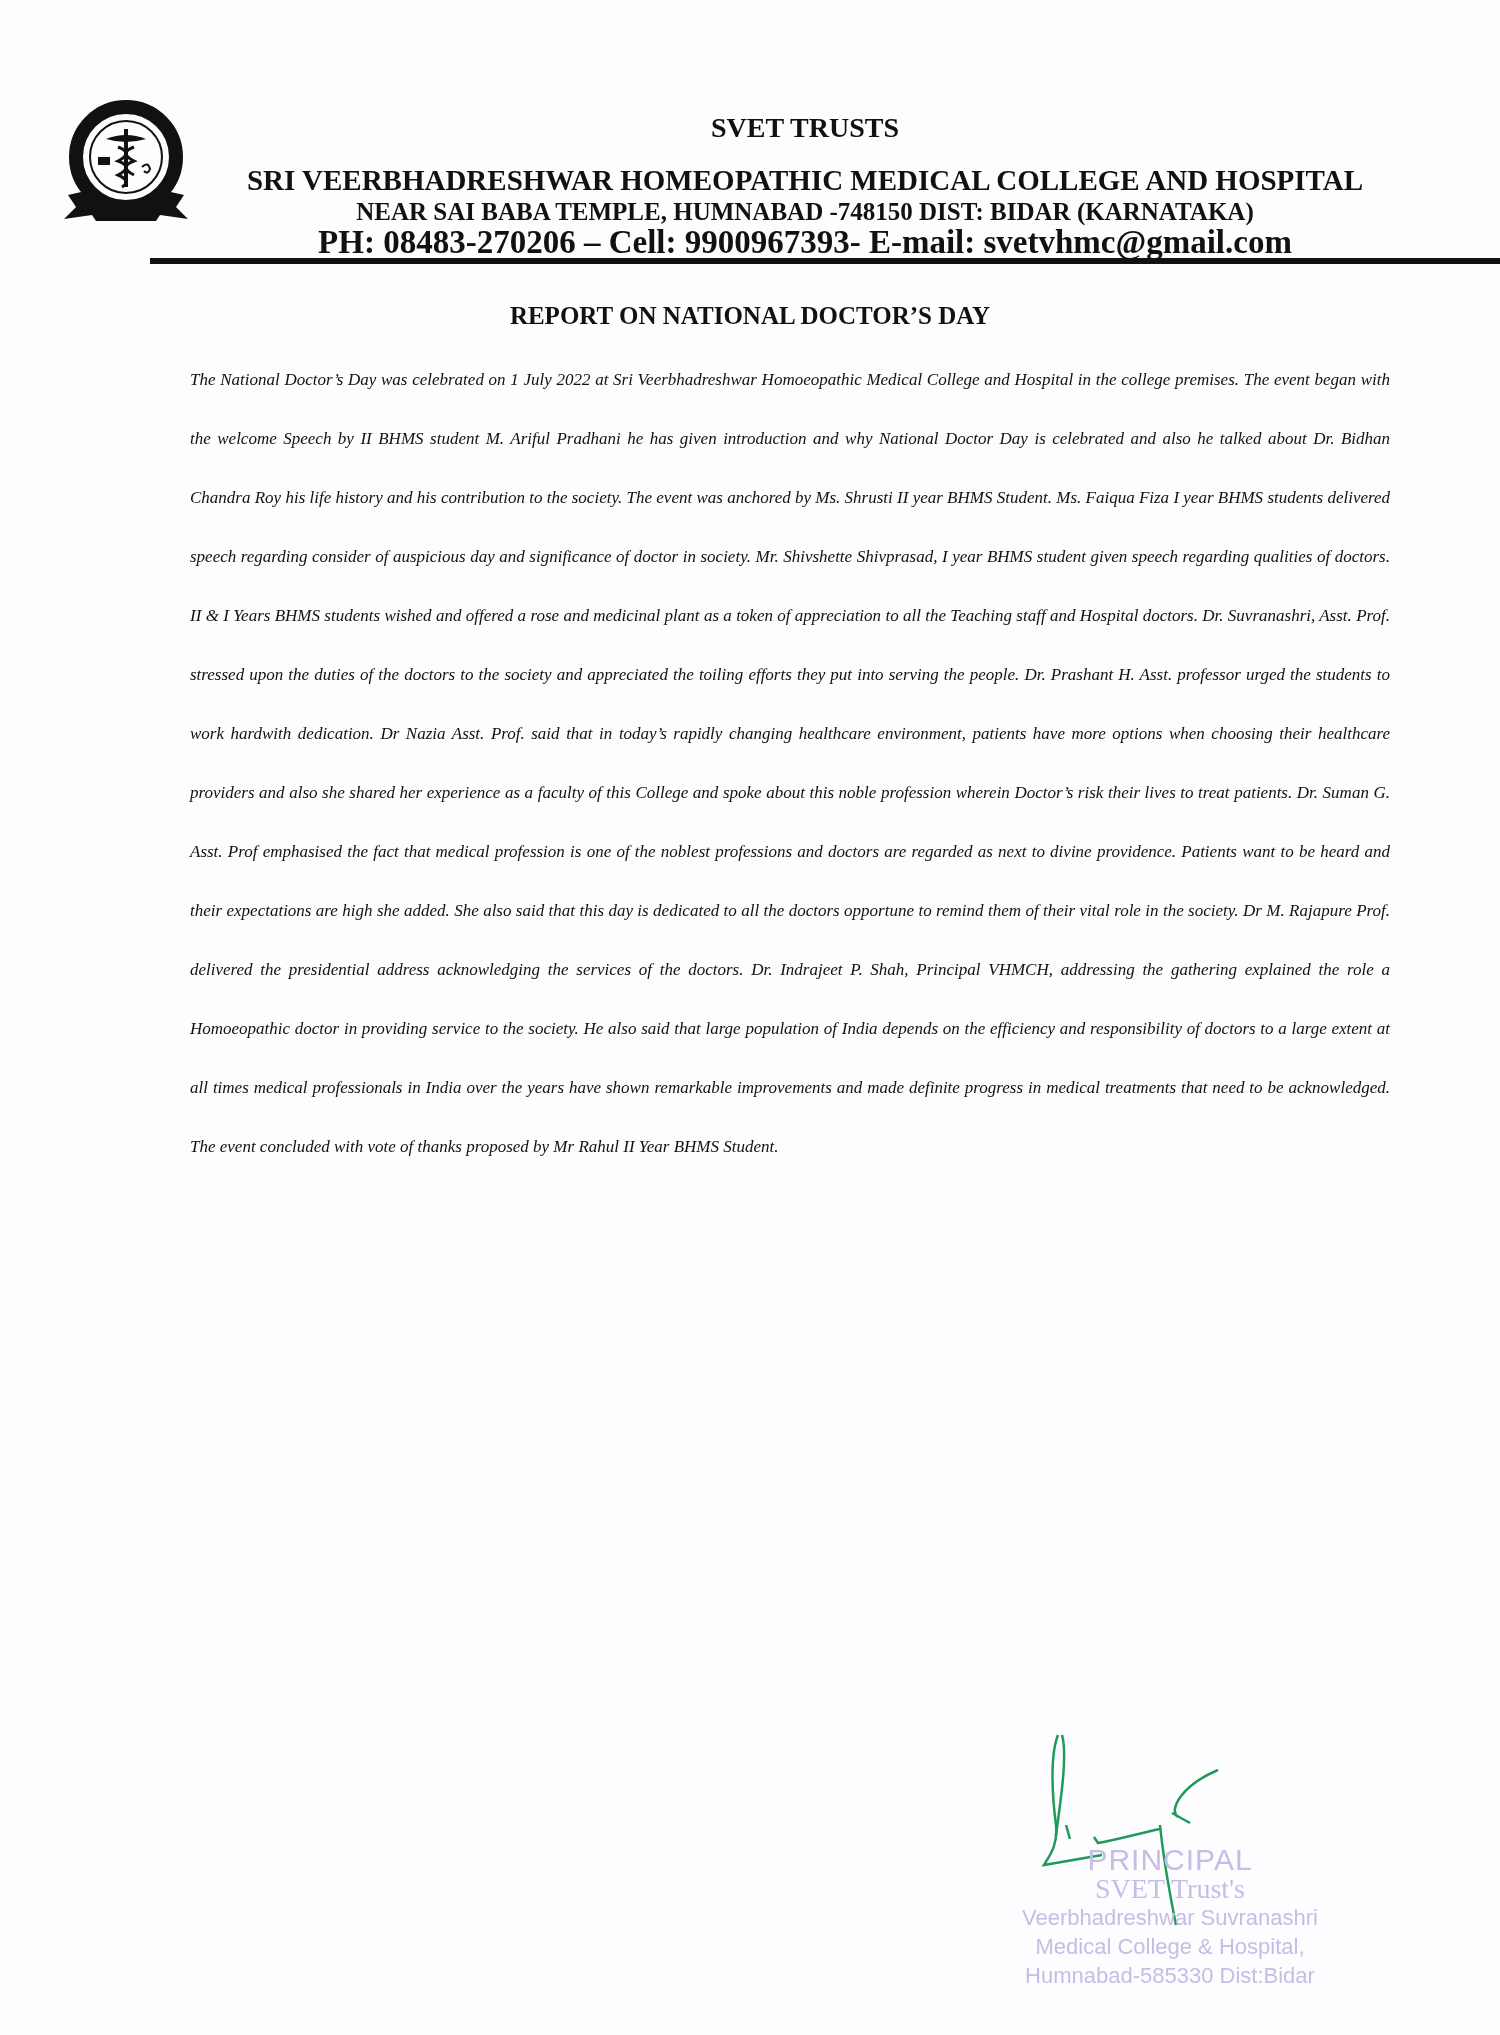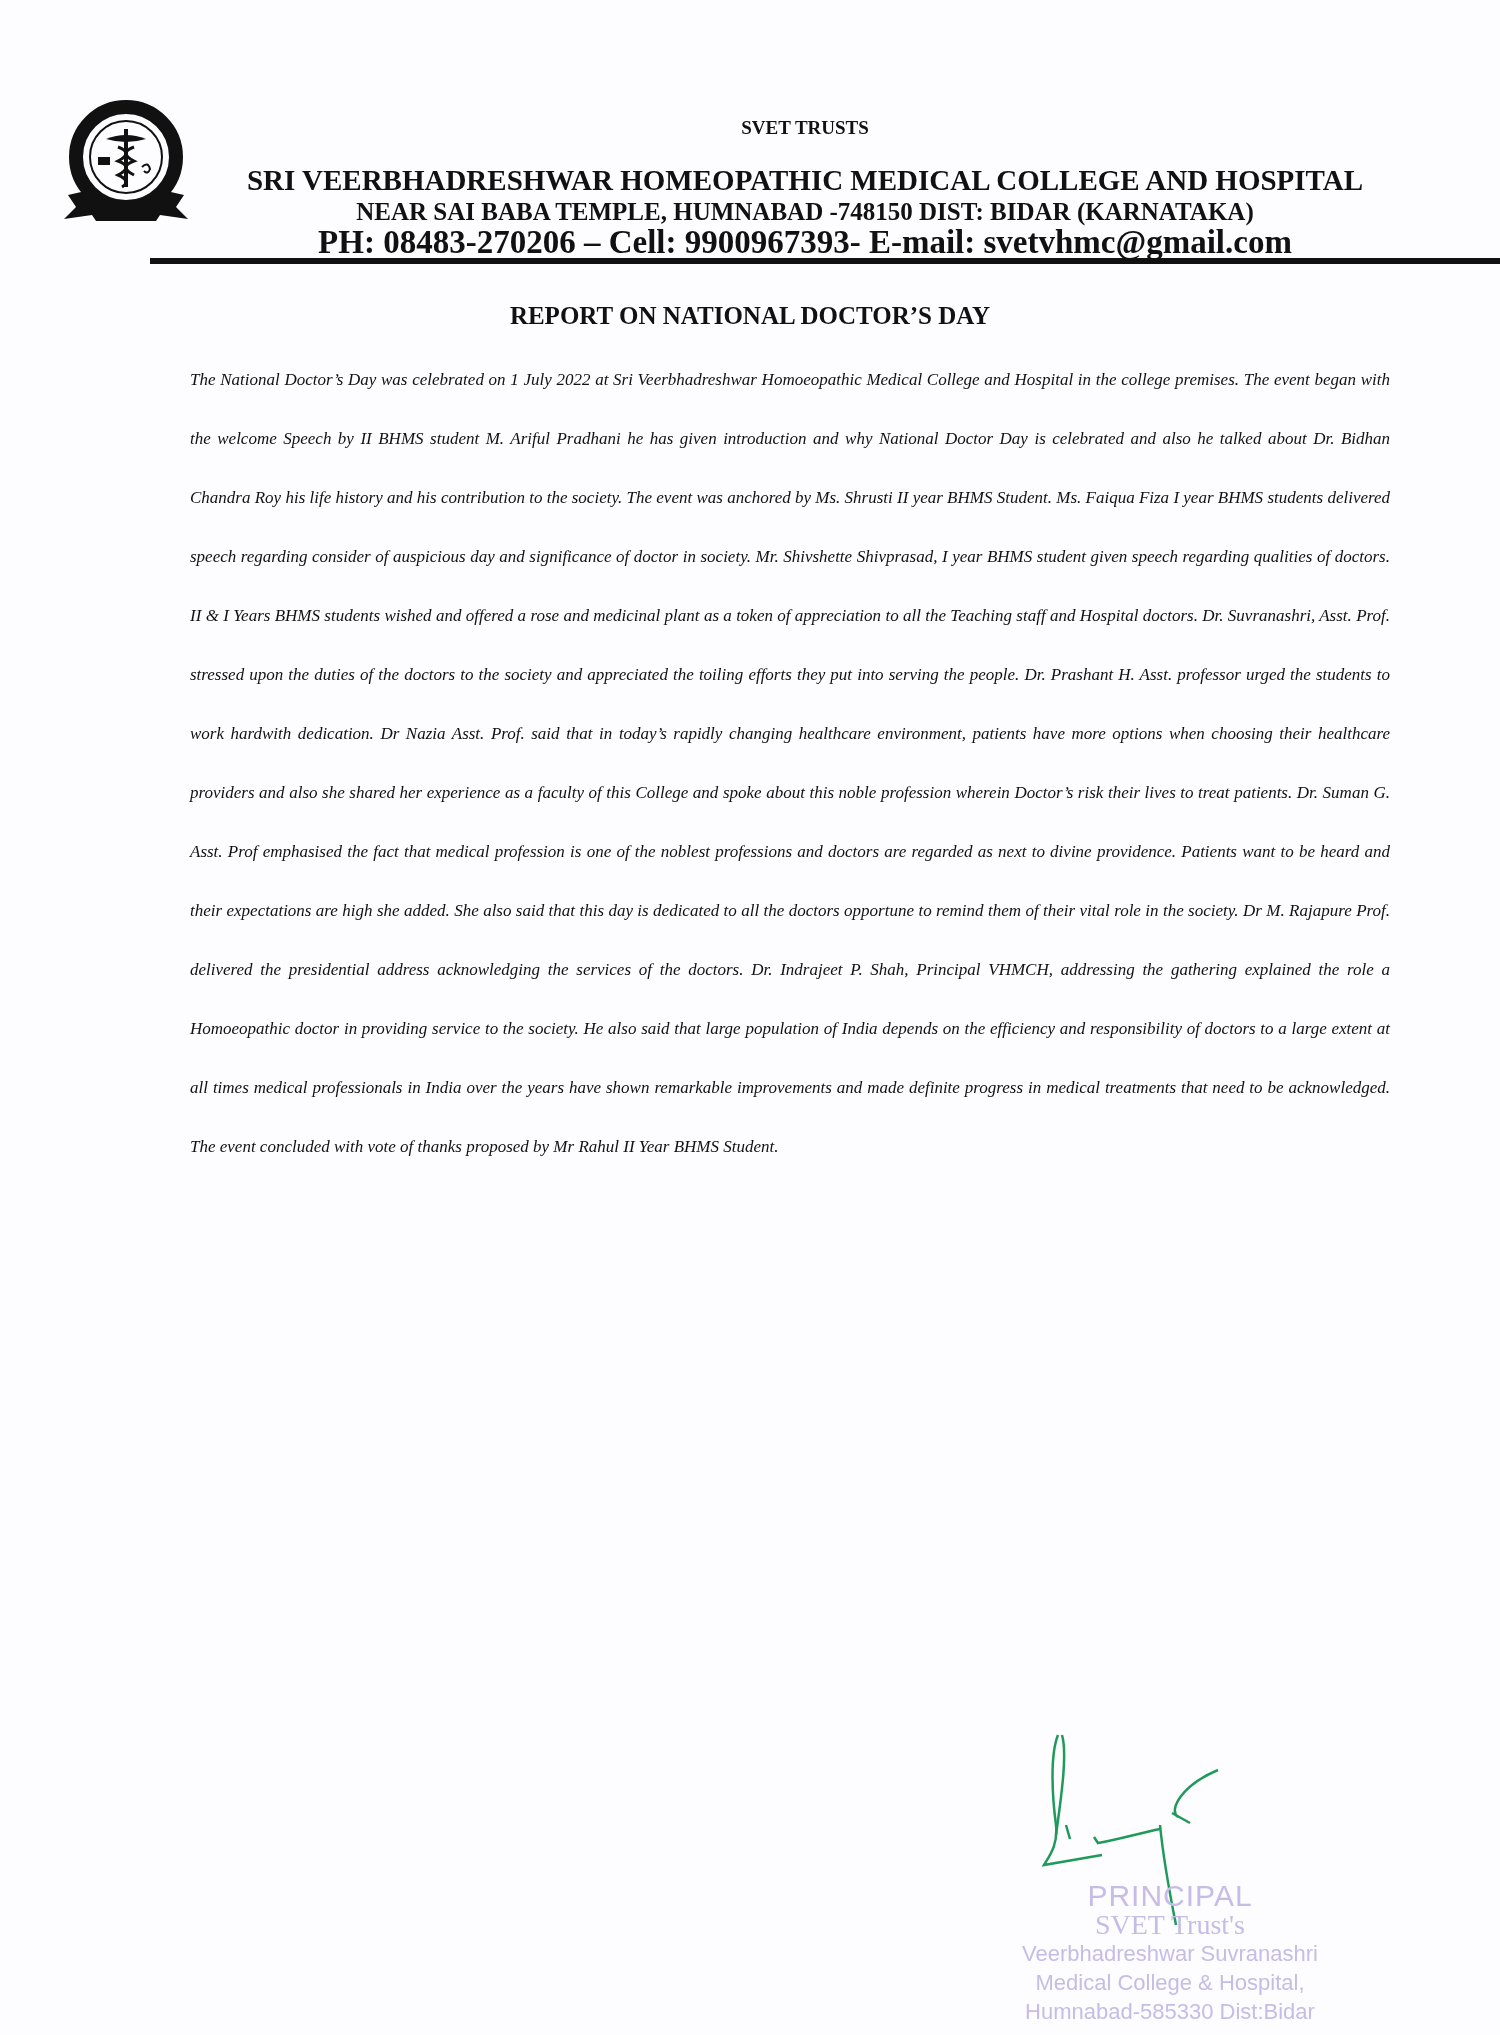--- a/index.html
+++ b/index.html
@@ -3,35 +3,35 @@
 <meta charset="utf-8">
 <style>
   html, body { margin: 0; padding: 0; }
   body {
     width: 1500px; height: 2035px; background: #fdfcfe; position: relative; overflow: hidden;
     font-family: "Liberation Serif", "DejaVu Serif", serif; color: #111;
   }
   .page { position: absolute; inset: 0; }
   .logo { position: absolute; left: 60px; top: 95px; width: 140px; height: 130px; }
   .header { position: absolute; left: 150px; right: 40px; top: 112px; text-align: center; font-weight: bold; }
-  .h-trust { font-size: 19px; line-height: 32px; letter-spacing: 0px; }
+  .h-trust { font-size: 28px; line-height: 32px; letter-spacing: 0px; }
   .h-college { font-size: 29px; line-height: 34px; margin-top: 19px; }
   .h-addr { font-size: 25px; line-height: 30px; }
   .h-contact { font-size: 33px; line-height: 30px; }
   .rule { position: absolute; left: 150px; right: 0; top: 258px; height: 6px; background: #111; }
   .title { position: absolute; left: 0; right: 0; top: 302px; text-align: center; font-weight: bold; font-size: 25px; }
   .body-text {
     position: absolute; left: 190px; width: 1200px; top: 350px;
     font-size: 17px; line-height: 59px; text-align: justify; font-style: italic;
   }
   .signature { position: absolute; left: 990px; top: 1715px; width: 250px; height: 215px; }
   .stamp {
     position: absolute; left: 960px; top: 1845px; width: 420px;
     font-family: "Liberation Sans", "DejaVu Sans", sans-serif; color: #c6bde6;
-    text-align: center; line-height: 29px; margin-top: 36px;
+    text-align: center; line-height: 29px;
   }
   .stamp .s1 { font-size: 30px; letter-spacing: 1px; }
   .stamp .s2 { font-family: "Liberation Serif", serif; font-size: 28px; }
   .stamp .s3, .stamp .s4, .stamp .s5 { font-size: 22px; }
 </style>
 </head>
 <body>
 
 <div class="page">
 

